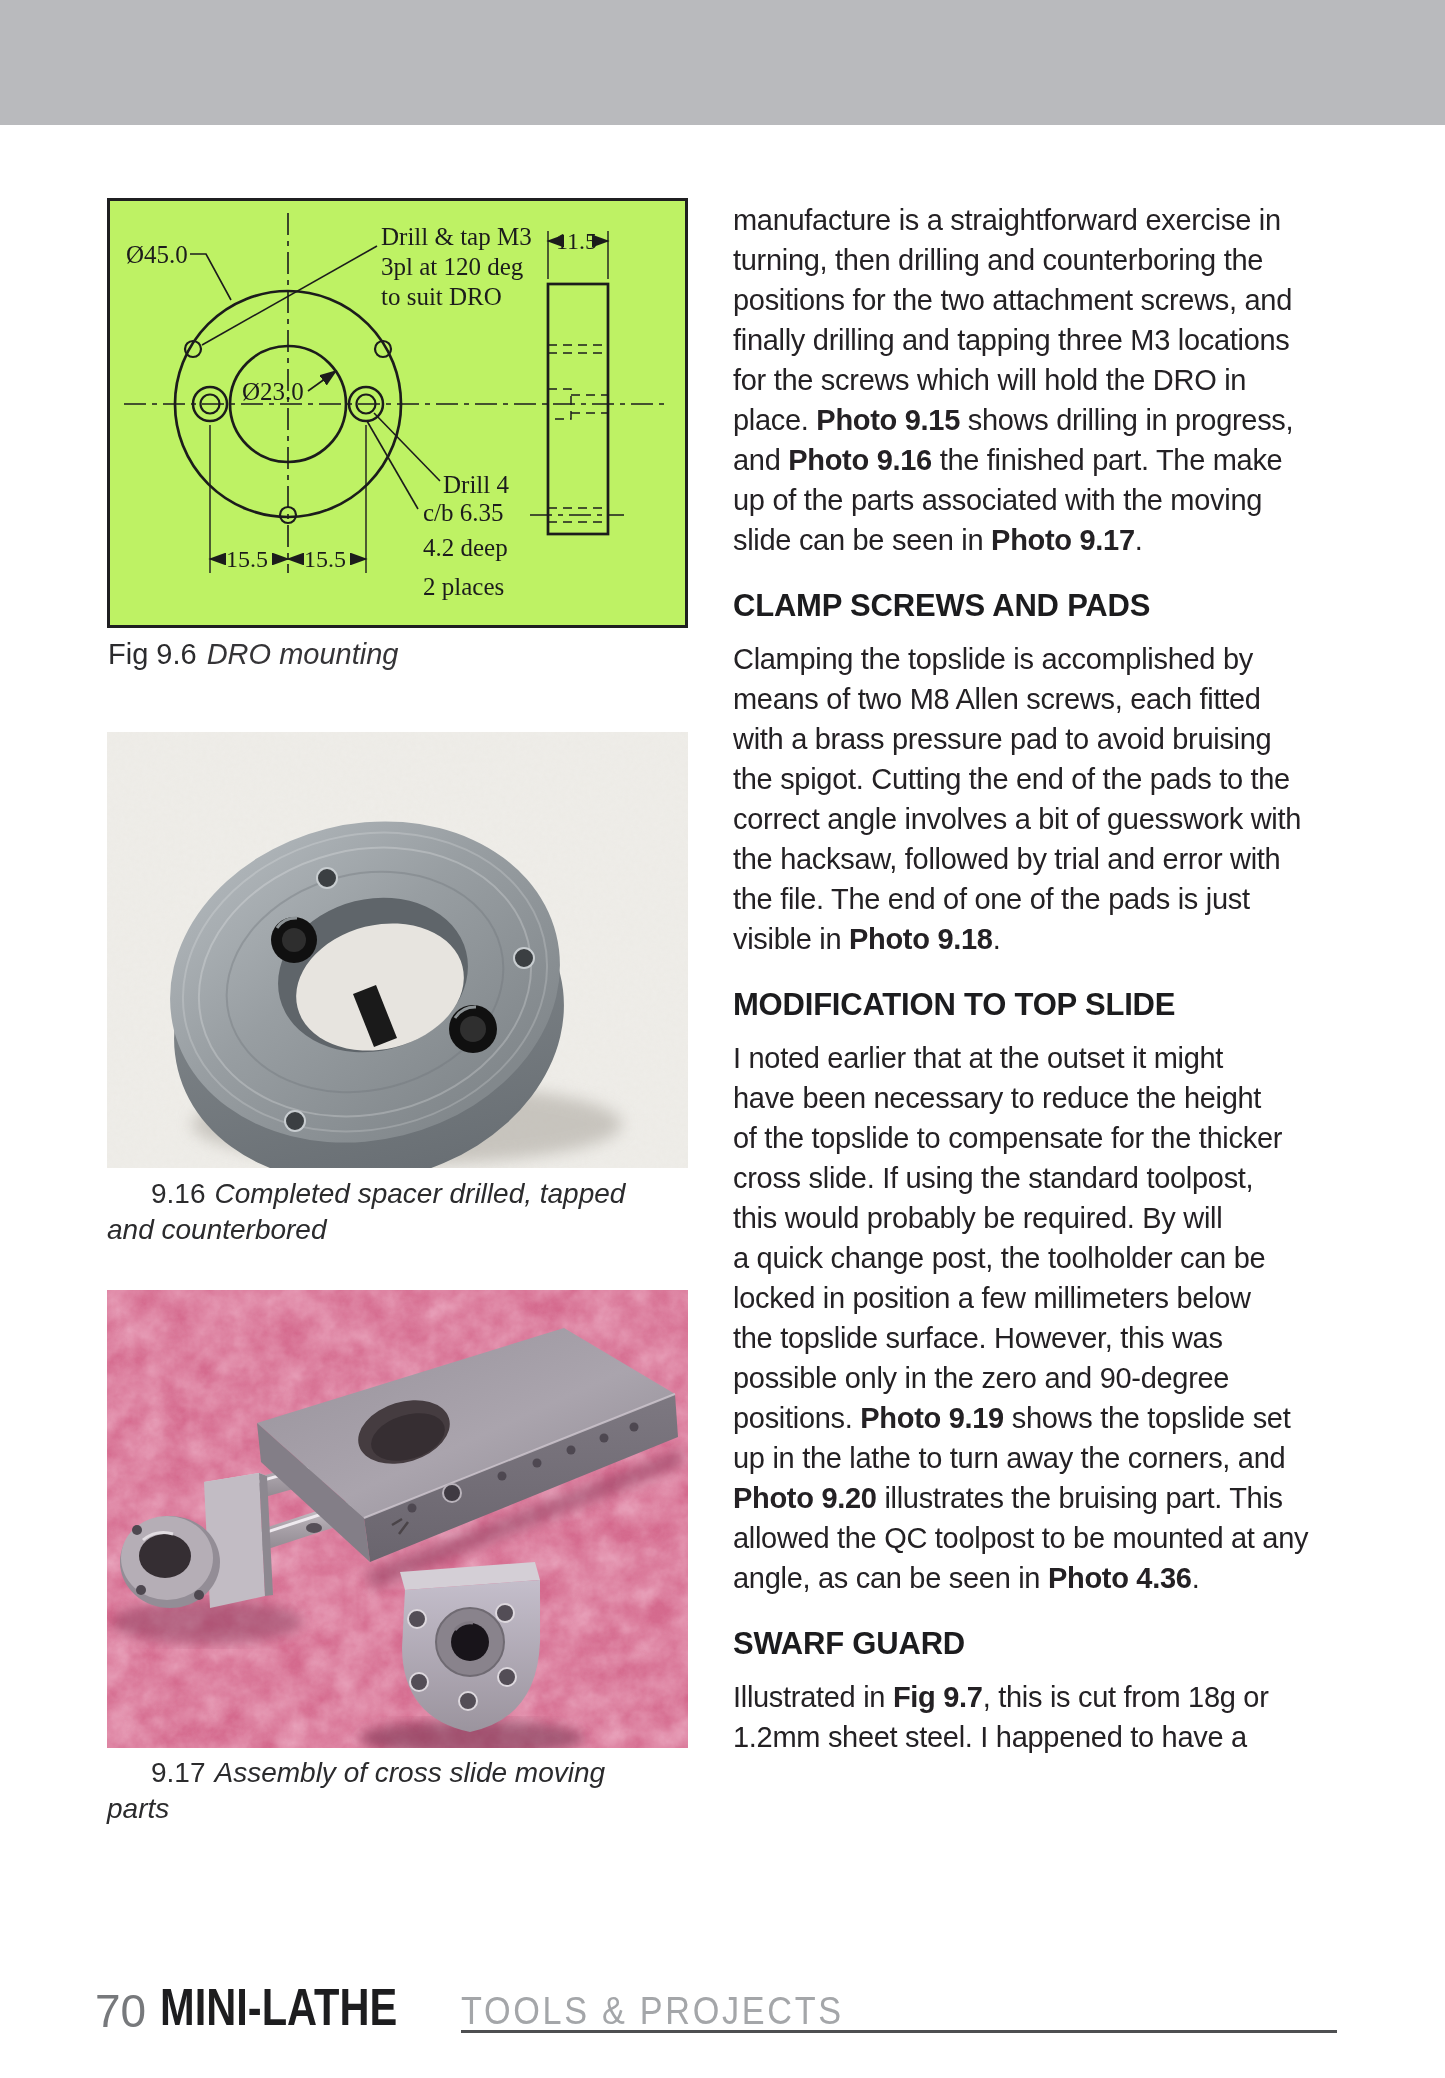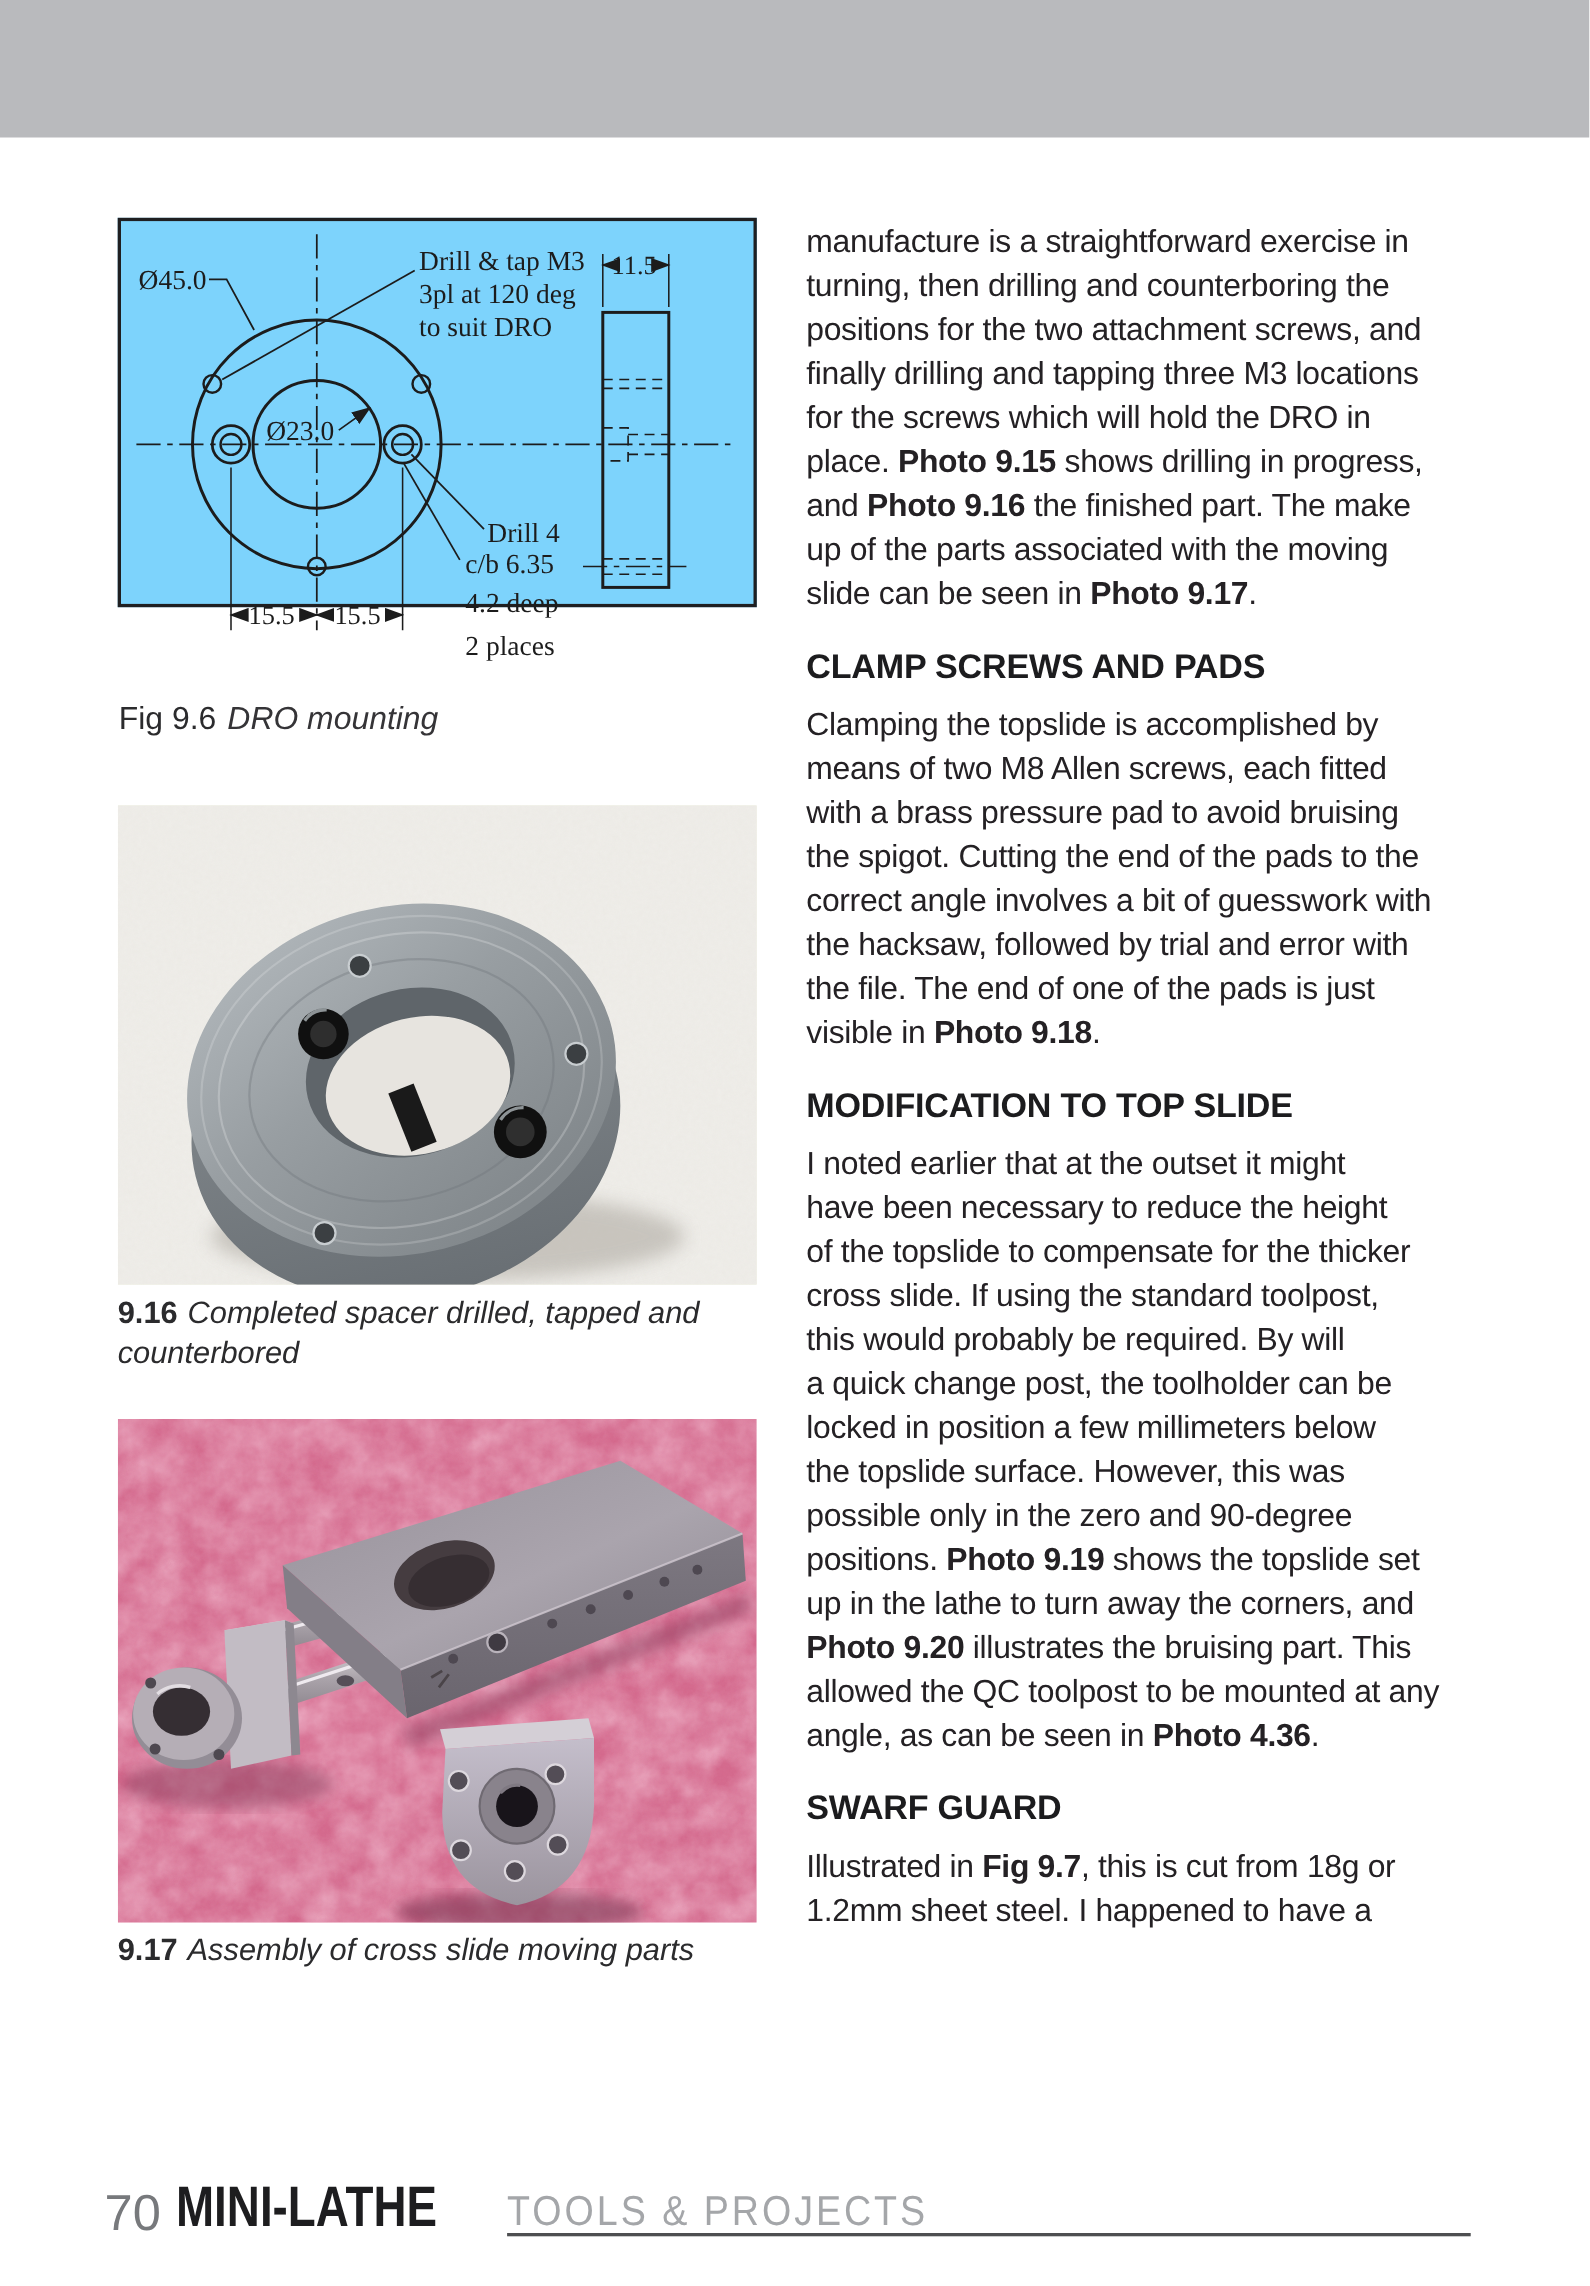--- a/index.html
+++ b/index.html
@@ -2,33 +2,33 @@
 <html><head>
 <meta charset="utf-8">
 <style>
   html,body{margin:0;padding:0;}
   body{
     width:1445px;height:2078px;position:relative;background:#ffffff;
     font-family:"Liberation Sans",sans-serif;overflow:hidden;color:#242124;
   }
   .header-bar{position:absolute;left:0;top:0;width:1445px;height:125px;background:#b9babd;}
   .figure-box{
-    position:absolute;left:107px;top:198px;width:581px;height:354px;
-    border:3px solid #1f1f21;box-sizing:border-box;background:#7dd3fc;
+    position:absolute;left:107px;top:198px;width:581px;height:430px;
+    border:3px solid #1f1f21;box-sizing:border-box;background:#bef264;
   }
   .fig-caption{position:absolute;left:108px;top:638px;font-size:29px;color:#2b2b2d;}
   .fig-caption b{font-weight:normal;margin-right:10px;}
   .fig-caption i{font-style:italic;color:#353437;text-align:center;}
   .photo{position:absolute;left:107px;width:581px;overflow:hidden;}
   #photo916{top:732px;height:436px;}
   #photo917{top:1290px;height:458px;}
   .photo-cap{position:absolute;left:107px;width:545px;font-size:28px;line-height:36px;color:#2b2b2d;}
   #cap916{top:1176px;}
   #cap917{top:1755px;}
-  .photo-cap b{font-style:normal;font-weight:bold;margin-right:9px;}
+  .photo-cap b{font-style:normal;font-weight:normal;margin-right:9px;margin-left:44px;}
   .photo-cap i{}
   .article{position:absolute;left:733px;top:200px;width:612px;}
   .article .para{margin:0;}
   .article .tl{font-size:29px;line-height:40px;white-space:nowrap;letter-spacing:-0.3px;}
   .article .tl b{font-weight:bold;}
   .article h2{
     font-size:31px;line-height:36px;font-weight:bold;color:#1c1c1e;
     margin:28px 0 15px 0;letter-spacing:-0.2px;
   }
   .page-num{position:absolute;left:95px;top:1984px;font-size:46px;color:#77797c;}

